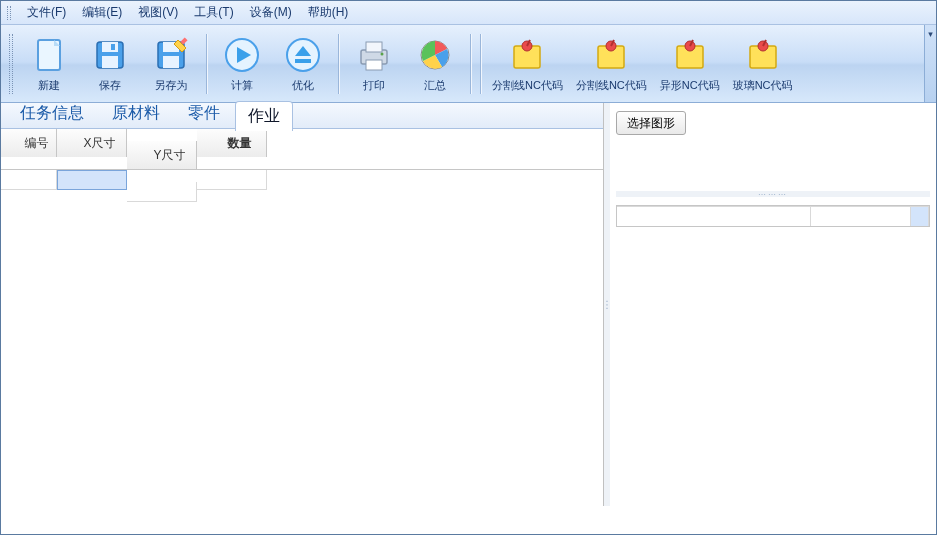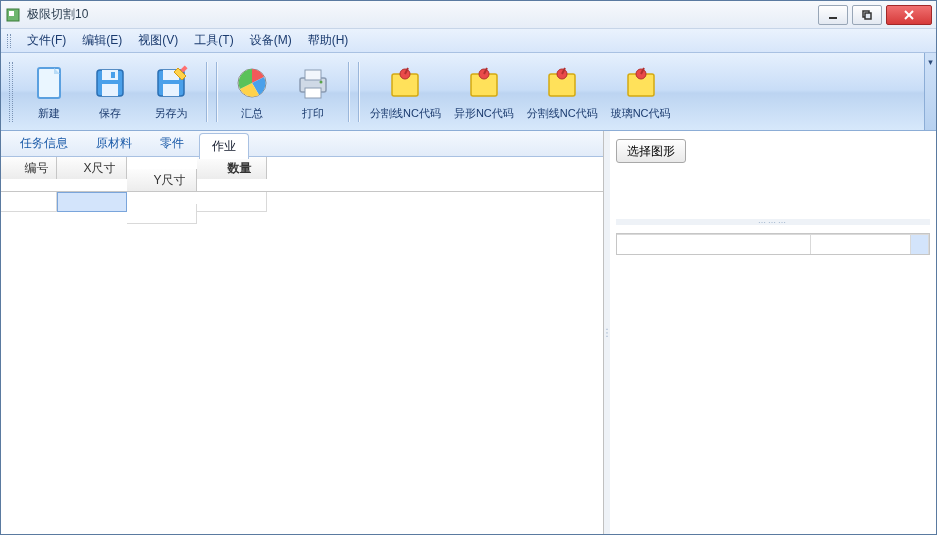--- a/index.html
+++ b/index.html
@@ -17,24 +17,24 @@
 .toolbar { height: 78px; background: linear-gradient(#e6f0fd,#c8ddf7 48%,#bcd4f1 52%,#d7e8fb); border-bottom: 1px solid #8cadd6; display: flex; align-items: center; padding-left: 8px; gap: 3px; position: relative; }
 .toolbar .grip { width: 4px; height: 60px; border-left: 1px dotted #7a93b5; border-right: 1px dotted #7a93b5; margin-right: 4px; }
 .tool-btn { min-width: 58px; height: 68px; border: 1px solid transparent; border-radius: 3px; display: flex; flex-direction: column; align-items: center; justify-content: center; gap: 3px; cursor: pointer; padding: 2px 4px; }
 .tool-btn .ico { width: 40px; height: 40px; display: flex; align-items: center; justify-content: center; }
 .tool-btn .lbl { font-size: 11px; color: #1a3a6e; white-space: nowrap; }
 .tool-sep { width: 1px; height: 60px; background: #9ab6da; margin: 0 3px; box-shadow: 1px 0 0 #f1f6fd; }
 .toolbar-end { position: absolute; right: 0; top: 0; bottom: 0; width: 12px; background: linear-gradient(#cfe1f8,#b7d1f0); border-left: 1px solid #8cadd6; display:flex; align-items:flex-start; justify-content:center; padding-top:4px; color:#2c4a78; font-size:9px; cursor:pointer; }
 .content { display: flex; height: calc(100% - 28px - 24px - 78px); }
 .left-pane { width: 608px; border-right: 1px solid #c0c0c0; display: flex; flex-direction: column; background:#fff; }
 .tabs { height: 26px; background: linear-gradient(#f4f8fe,#e2ecf9); display: flex; align-items: flex-end; padding-left: 6px; border-bottom: 1px solid #a9c1e2; }
-.tab { padding: 4px 12px; color: #1a5aa8; font-size: 12px; cursor: pointer; border: 1px solid transparent; border-bottom: none; border-top-left-radius: 4px; border-top-right-radius: 4px; margin-right: 2px; }
+.tab { padding: 4px 12px; color: #1a5aa8; font-size: 16px; cursor: pointer; border: 1px solid transparent; border-bottom: none; border-top-left-radius: 4px; border-top-right-radius: 4px; margin-right: 2px; }
 .tab.active { background: #fff; border-color: #a9c1e2; color: #0f172a; position: relative; top: 3px; }
 .grid-header { display: flex; border-bottom: 1px solid #c6c6c6; }
-.grid-header .cell { height: 22px; background: linear-gradient(#fdfdfd,#ececec); border-right: 1px solid #c6c6c6; display: flex; align-items: center; justify-content: center; font-size: 12px; color: #333; padding-left: 16px; }
+.grid-header .cell { height: 28px; background: linear-gradient(#fdfdfd,#ececec); border-right: 1px solid #c6c6c6; display: flex; align-items: center; justify-content: center; font-size: 12px; color: #333; padding-left: 16px; }
 .grid-row { display: flex; }
 .grid-row .cell { height: 20px; border-right: 1px solid #d9d9d9; border-bottom: 1px solid #d9d9d9; }
 .cell.c0 { width: 56px; } .cell.c1 { width: 70px; } .cell.c2 { width: 70px; margin-top: 12px; } .cell.c3 { width: 70px; font-weight: bold; }
 .grid-row .cell.c1 { background: #d3e4fb; border: 1px solid #7aa5db; }
 .splitter-v { width: 6px; background: #eef2f7; cursor: col-resize; display:flex; align-items:center; justify-content:center; }
 .splitter-v::after { content:"⋮"; color:#9fb3cc; font-size:10px; }
 .right-pane { flex: 1; display: flex; flex-direction: column; padding: 8px 6px; gap: 8px; }
 .btn { height: 24px; padding: 0 10px; background: linear-gradient(#fefefe,#e9e9e9); border: 1px solid #a8a8a8; border-radius: 3px; font-size: 12px; cursor: pointer; align-self: flex-start; }
 .preview { flex: 0 0 40px; }
 .splitter-h { height: 6px; background: #eef2f7; cursor: row-resize; display:flex;align-items:center;justify-content:center; }
@@ -46,48 +46,20 @@
 .param-table .prow .pcell { height: 20px; border-right:1px solid #d9d9d9; border-top:1px solid #d9d9d9; }
 .pcell.p0 { width: 194px; } .pcell.p1 { width: 100px; } .pcell.p2 { width: 18px; }
 .param-table .prow .pcell.p2 { background:#d3e4fb; }
 svg { display:block; }
 </style>
 </head>
 <body>
 
 <div class="window">
 
-  <div class="titlebar">
-    <span class="app-icon">
-      <svg width="16" height="16" viewBox="0 0 16 16">
-          <rect x="2" y="2" width="12" height="12" fill="#6fb76f" stroke="#3a7a3a"></rect>
-          <rect x="4" y="4" width="5" height="5" fill="#fff"></rect>
-        </svg>
-    </span>
-    <span class="title">极限切割10</span>
-    <div class="win-btns">
-      <div class="win-btn">
-        <svg width="10" height="10" viewBox="0 0 10 10">
-            <line x1="1" y1="8" x2="9" y2="8" stroke="#333" stroke-width="2"></line>
-          </svg>
-      </div>
-      <div class="win-btn">
-        <svg width="10" height="10" viewBox="0 0 10 10">
-            <rect x="1" y="1" width="6" height="6" fill="none" stroke="#333" stroke-width="1.5"></rect>
-            <rect x="3" y="3" width="6" height="6" fill="#e3e9f2" stroke="#333" stroke-width="1.5"></rect>
-          </svg>
-      </div>
-      <div class="win-btn close">
-        <svg width="12" height="12" viewBox="0 0 12 12">
-            <line x1="2" y1="2" x2="10" y2="10" stroke="#fff" stroke-width="2"></line>
-            <line x1="10" y1="2" x2="2" y2="10" stroke="#fff" stroke-width="2"></line>
-          </svg>
-      </div>
-    </div>
-  </div>
 
   <div class="menubar">
     <span class="grip"></span>
     <span class="menu-item">文件(F)</span>
     <span class="menu-item">编辑(E)</span>
     <span class="menu-item">视图(V)</span>
     <span class="menu-item">工具(T)</span>
     <span class="menu-item">设备(M)</span>
     <span class="menu-item">帮助(H)</span>
   </div>
@@ -126,49 +98,68 @@
             <rect x="11" y="20" width="16" height="12" fill="#e8f3ff"></rect>
             <path d="M26 4 L34 12 L30 16 L22 8 Z" fill="#ffd24a" stroke="#d49b12"></path>
             <rect x="30" y="2" width="4" height="6" transform="rotate(45 32 5)" fill="#ff7070"></rect>
           </svg>
       </span>
       <span class="lbl">另存为</span>
     </div>
 
     <span class="tool-sep"></span>
 
-
-
-    <span class="tool-sep"></span>
+    <div class="tool-btn">
+      <span class="ico">
+        <svg width="38" height="38" viewBox="0 0 38 38">
+            <circle cx="19" cy="19" r="16" fill="#e4f3ff" stroke="#4aa0ea" stroke-width="2"></circle>
+            <polygon points="14,11 28,19 14,27" fill="#3aa0ea"></polygon>
+          </svg>
+      </span>
+      <span class="lbl">计算</span>
+    </div>
+
+    <div class="tool-btn">
+      <span class="ico">
+        <svg width="38" height="38" viewBox="0 0 38 38">
+            <circle cx="19" cy="19" r="16" fill="#e4f3ff" stroke="#4aa0ea" stroke-width="2"></circle>
+            <polygon points="19,10 27,20 11,20" fill="#3aa0ea"></polygon>
+            <rect x="11" y="23" width="16" height="4" fill="#3aa0ea"></rect>
+          </svg>
+      </span>
+      <span class="lbl">优化</span>
+    </div>
+
+    <span class="tool-sep"></span>
+
+    <div class="tool-btn">
+      <span class="ico">
+        <svg width="38" height="38" viewBox="0 0 38 38">
+            <rect x="6" y="14" width="26" height="14" rx="2" fill="#cfd9e6" stroke="#8a9bb2" stroke-width="1.5"></rect>
+            <rect x="11" y="6" width="16" height="10" fill="#f2f6fc" stroke="#8a9bb2"></rect>
+            <rect x="11" y="24" width="16" height="10" fill="#fff" stroke="#8a9bb2"></rect>
+            <circle cx="27" cy="18" r="1.5" fill="#5aa24a"></circle>
+          </svg>
+      </span>
+      <span class="lbl">打印</span>
+    </div>
 
     <div class="tool-btn">
       <span class="ico">
         <svg width="38" height="38" viewBox="0 0 38 38">
             <circle cx="19" cy="19" r="14" fill="#fff" stroke="#888"></circle>
             <path d="M19 19 L19 5 A14 14 0 0 1 31 13 Z" fill="#f25a5a"></path>
             <path d="M19 19 L31 13 A14 14 0 0 1 26 31 Z" fill="#4aa0ea"></path>
             <path d="M19 19 L26 31 A14 14 0 0 1 7 25 Z" fill="#ffd24a"></path>
             <path d="M19 19 L7 25 A14 14 0 0 1 19 5 Z" fill="#5ac25a"></path>
           </svg>
       </span>
       <span class="lbl">汇总</span>
     </div>
 
-    <div class="tool-btn">
-      <span class="ico">
-        <svg width="38" height="38" viewBox="0 0 38 38">
-            <rect x="6" y="14" width="26" height="14" rx="2" fill="#cfd9e6" stroke="#8a9bb2" stroke-width="1.5"></rect>
-            <rect x="11" y="6" width="16" height="10" fill="#f2f6fc" stroke="#8a9bb2"></rect>
-            <rect x="11" y="24" width="16" height="10" fill="#fff" stroke="#8a9bb2"></rect>
-            <circle cx="27" cy="18" r="1.5" fill="#5aa24a"></circle>
-          </svg>
-      </span>
-      <span class="lbl">打印</span>
-    </div>
-
     <span class="tool-sep"></span>
 
 
     <span class="tool-sep"></span>
 
     <div class="tool-btn">
       <span class="ico">
         <svg width="38" height="38" viewBox="0 0 38 38">
             <rect x="6" y="10" width="26" height="22" rx="2" fill="#ffe15a" stroke="#d4a912" stroke-width="1.5"></rect>
             <circle cx="19" cy="10" r="5" fill="#ea4a4a" stroke="#b23030"></circle>
@@ -179,32 +170,32 @@
     </div>
 
     <div class="tool-btn">
       <span class="ico">
         <svg width="38" height="38" viewBox="0 0 38 38">
             <rect x="6" y="10" width="26" height="22" rx="2" fill="#ffe15a" stroke="#d4a912" stroke-width="1.5"></rect>
             <circle cx="19" cy="10" r="5" fill="#ea4a4a" stroke="#b23030"></circle>
             <line x1="19" y1="10" x2="22" y2="4" stroke="#b23030" stroke-width="2"></line>
           </svg>
       </span>
+      <span class="lbl">分割线NC代码</span>
+    </div>
+
+    <div class="tool-btn">
+      <span class="ico">
+        <svg width="38" height="38" viewBox="0 0 38 38">
+            <rect x="6" y="10" width="26" height="22" rx="2" fill="#ffe15a" stroke="#d4a912" stroke-width="1.5"></rect>
+            <circle cx="19" cy="10" r="5" fill="#ea4a4a" stroke="#b23030"></circle>
+            <line x1="19" y1="10" x2="22" y2="4" stroke="#b23030" stroke-width="2"></line>
+          </svg>
+      </span>
       <span class="lbl">异形NC代码</span>
-    </div>
-
-    <div class="tool-btn">
-      <span class="ico">
-        <svg width="38" height="38" viewBox="0 0 38 38">
-            <rect x="6" y="10" width="26" height="22" rx="2" fill="#ffe15a" stroke="#d4a912" stroke-width="1.5"></rect>
-            <circle cx="19" cy="10" r="5" fill="#ea4a4a" stroke="#b23030"></circle>
-            <line x1="19" y1="10" x2="22" y2="4" stroke="#b23030" stroke-width="2"></line>
-          </svg>
-      </span>
-      <span class="lbl">分割线NC代码</span>
     </div>
 
     <div class="tool-btn">
       <span class="ico">
         <svg width="38" height="38" viewBox="0 0 38 38">
             <rect x="6" y="10" width="26" height="22" rx="2" fill="#ffe15a" stroke="#d4a912" stroke-width="1.5"></rect>
             <circle cx="19" cy="10" r="5" fill="#ea4a4a" stroke="#b23030"></circle>
             <line x1="19" y1="10" x2="22" y2="4" stroke="#b23030" stroke-width="2"></line>
           </svg>
       </span>

